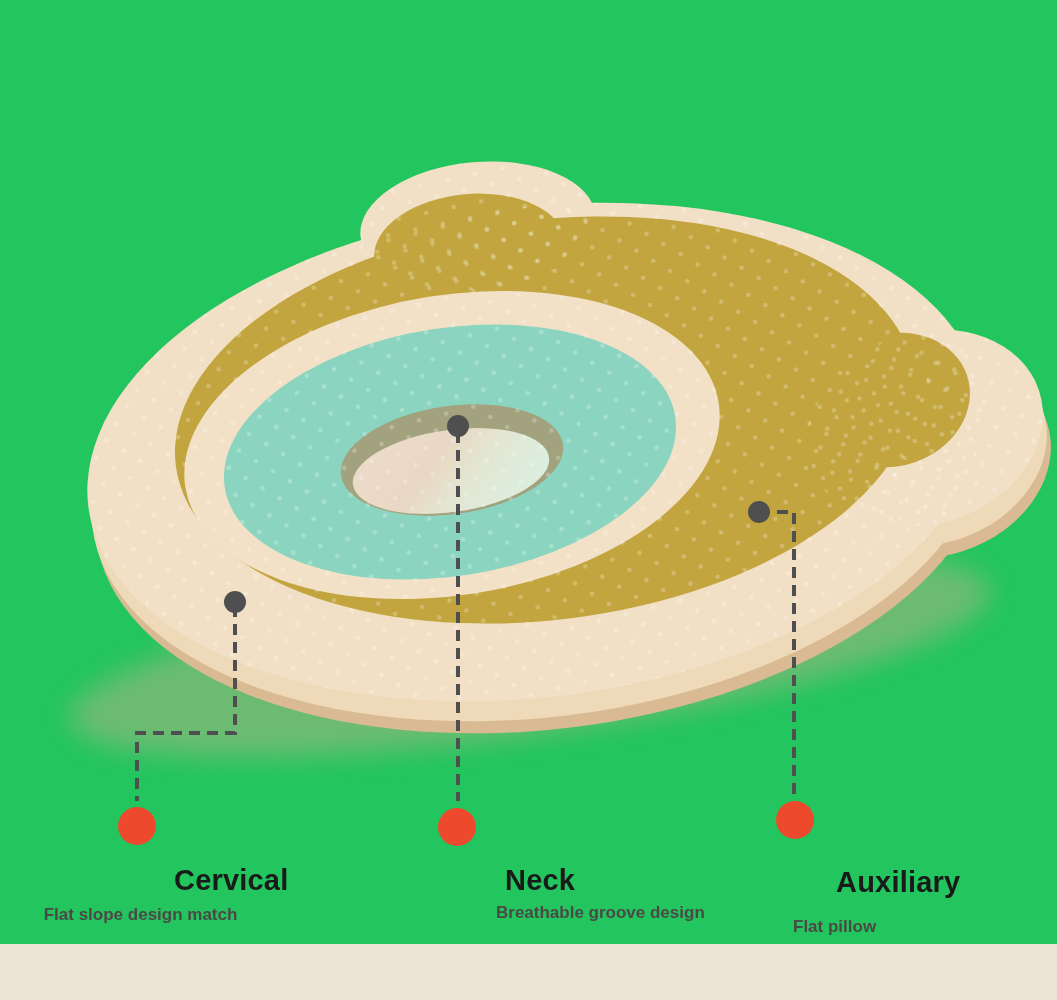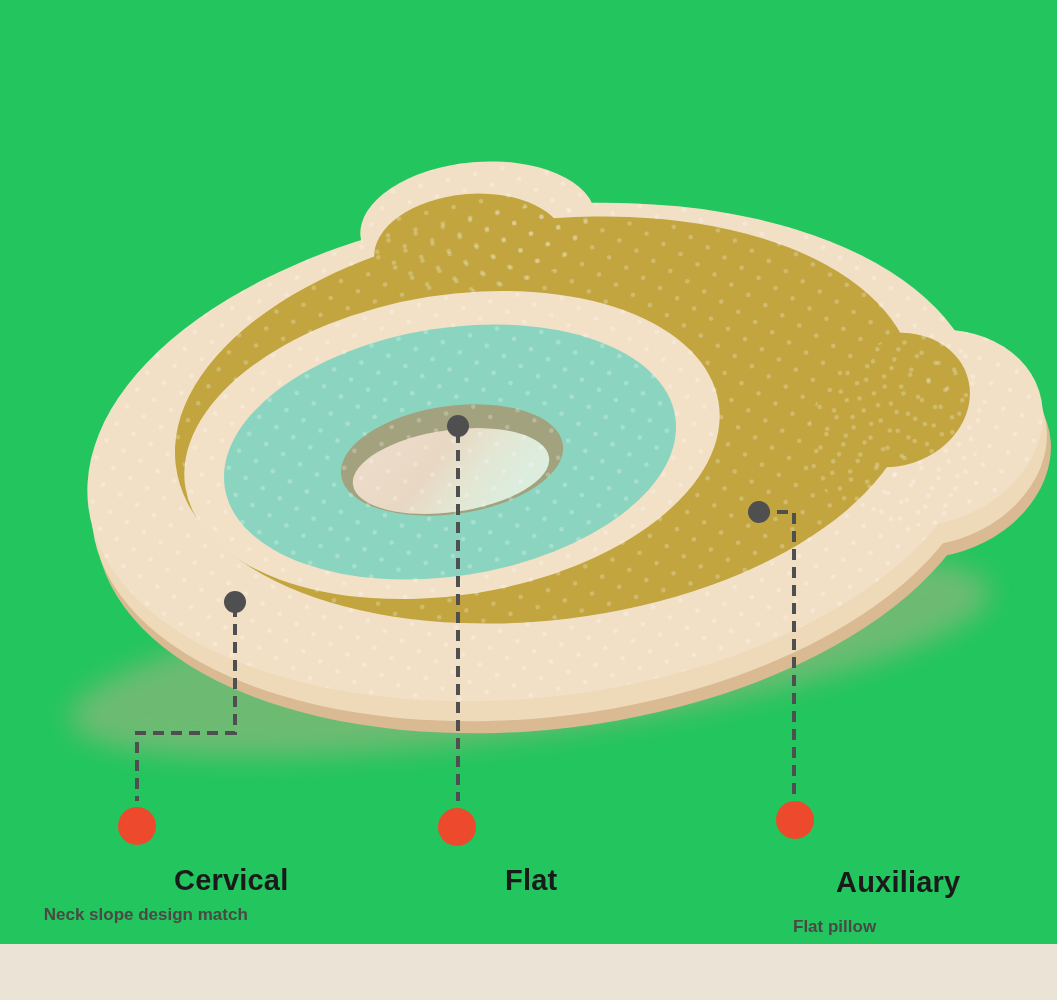--- a/index.html
+++ b/index.html
@@ -89,32 +89,33 @@
       <circle cx="795" cy="820" r="19"></circle>
     </g>
   </svg>
 
   <div class="callout">
     <div class="callout-title" style="position:absolute;left:174px;top:785px;width:400px;">
       <div class="title-line">Cervical</div>
       <div class="title-line">bearing area</div>
     </div>
     <div class="callout-body" style="position:absolute;left:39px;top:861px;width:460px;">
-      <div class="body-line"> Neck slope design match</div>
+      <div class="body-line"> Flat slope design match</div>
       
       
     </div>
   </div>
 
   <div class="callout">
     <div class="callout-title" style="position:absolute;left:505px;top:785px;width:320px;">
-      <div class="title-line">Flat</div>
+      <div class="title-line">Neck</div>
       <div class="title-line">shaping area</div>
     </div>
     <div class="callout-body" style="position:absolute;left:496px;top:859px;width:300px;">
+      <div class="body-line">Breathable groove design</div>
       
       
       
       
     </div>
   </div>
 
   <div class="callout">
     <div class="callout-title" style="position:absolute;left:836px;top:787px;width:230px;">
       <div class="title-line">Auxiliary</div>

